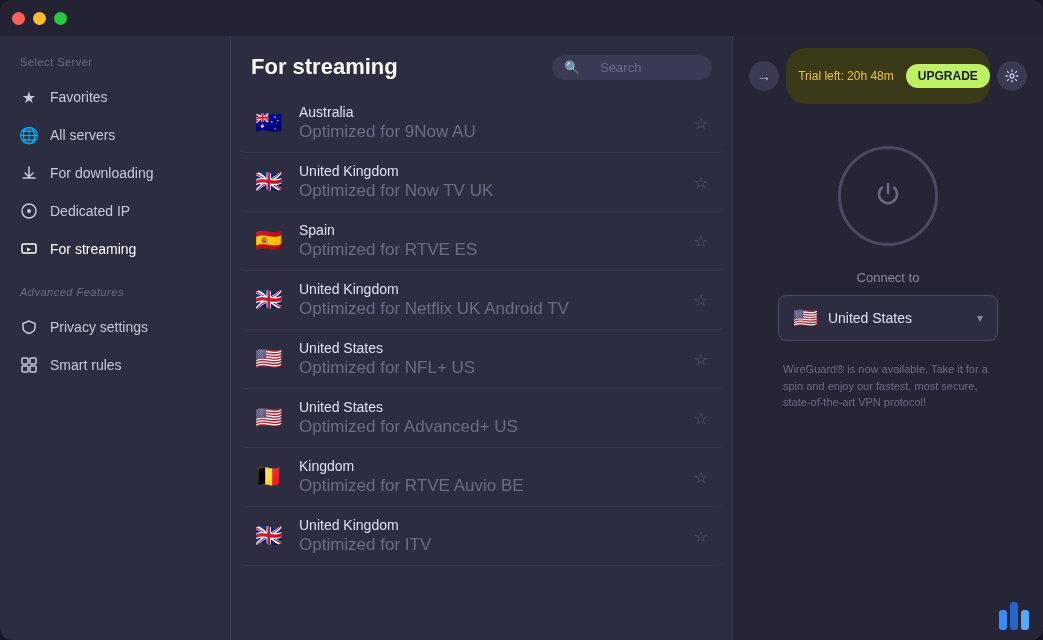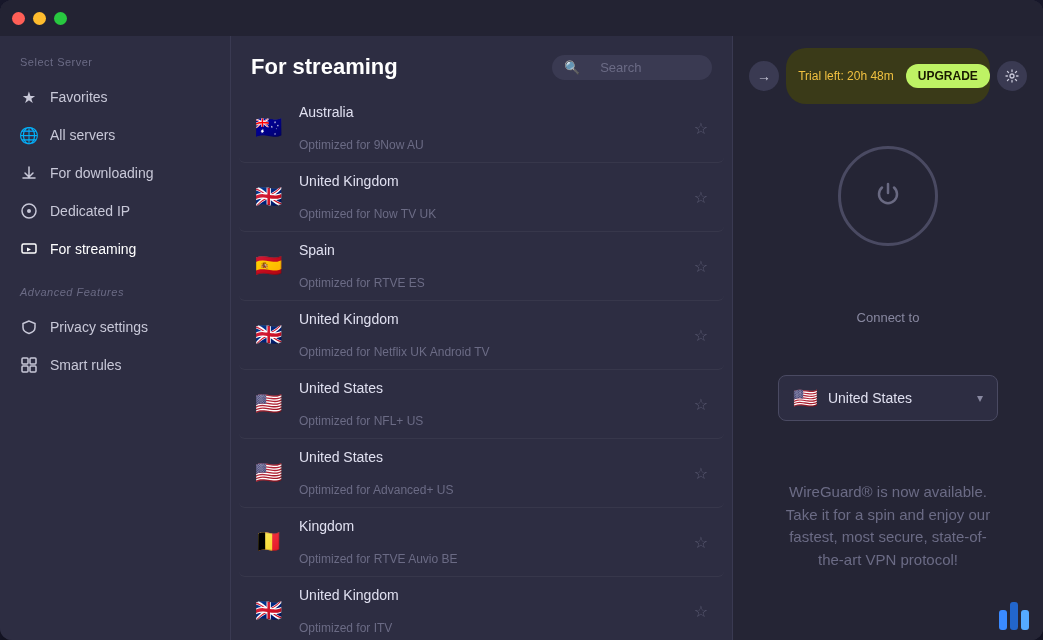--- a/index.html
+++ b/index.html
@@ -157,22 +157,22 @@
       flex: 1;
       margin-left: 12px;
     }
     .server-name {
       color: #e0e0f0;
       font-size: 14px;
       font-weight: 500;
     }
     .server-sub {
       color: #6b6b85;
-      font-size: 12px;
-      margin-top: 18px;
+      font-size: 17px;
+      margin-top: 2px;
     }
     .fav-icon {
       color: #5a5a72;
       font-size: 16px;
       cursor: pointer;
       padding: 4px;
     }
     
     .right-panel {
       width: 310px;
@@ -237,21 +237,20 @@
       cursor: pointer;
       color: #c8c8d8;
       font-size: 14px;
     }
     .power-section {
       display: flex;
       flex-direction: column;
       align-items: center;
       padding: 30px 20px 20px 20px;
       flex: 1;
-      gap: 40px;
     }
     .power-ring {
       width: 100px;
       height: 100px;
       border-radius: 50%;
       border: 3px solid #4a4a62;
       display: flex;
       align-items: center;
       justify-content: center;
       margin-bottom: 24px;
@@ -284,22 +283,22 @@
     }
     .connect-flag { font-size: 20px; }
     .connect-country {
       color: #e0e0f0;
       font-size: 14px;
       font-weight: 500;
     }
     .dropdown-arrow { color: #8888a0; font-size: 12px; }
     .wireguard-notice {
       color: #6b6b85;
-      font-size: 15px;
-      text-align: center;
+      font-size: 11px;
+      text-align: left;
       padding: 20px 30px 10px 30px;
       line-height: 1.5;
     }
     .bottom-logo {
       position: absolute;
       bottom: 10px;
       right: 14px;
       display: flex;
       align-items: flex-end;
       gap: 3px;

